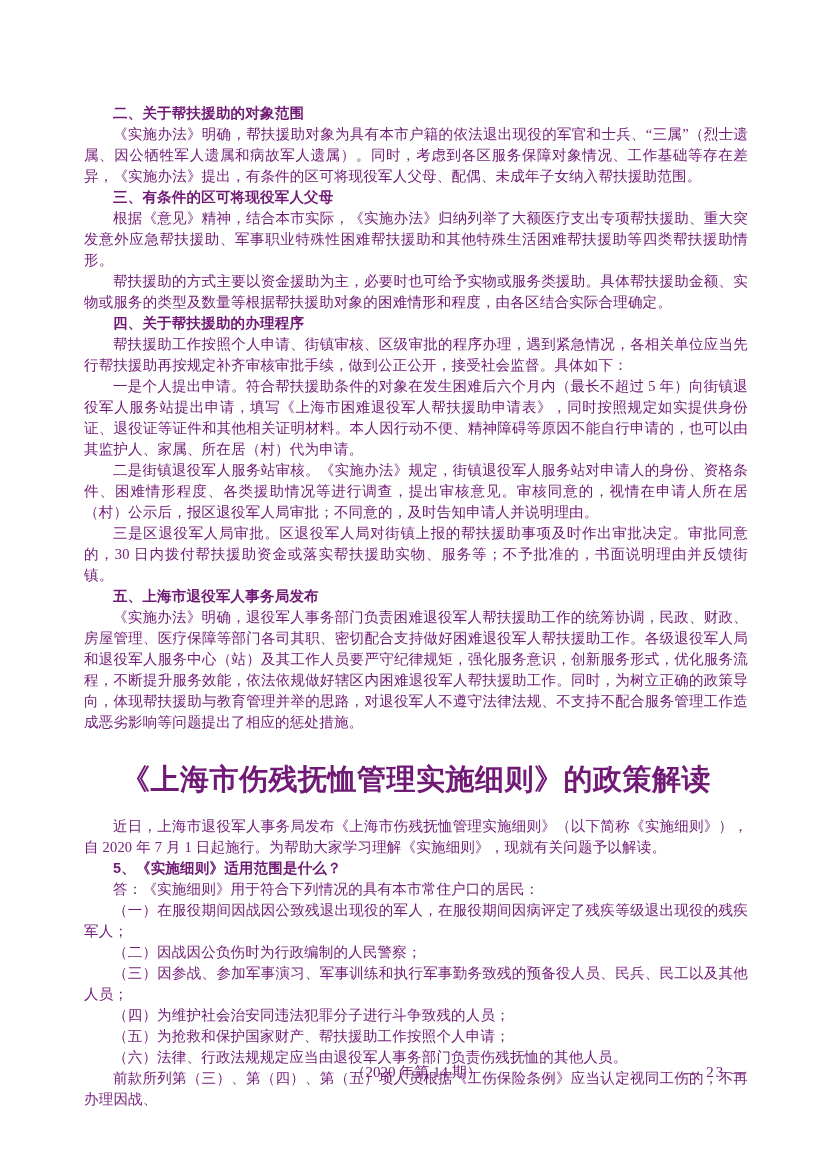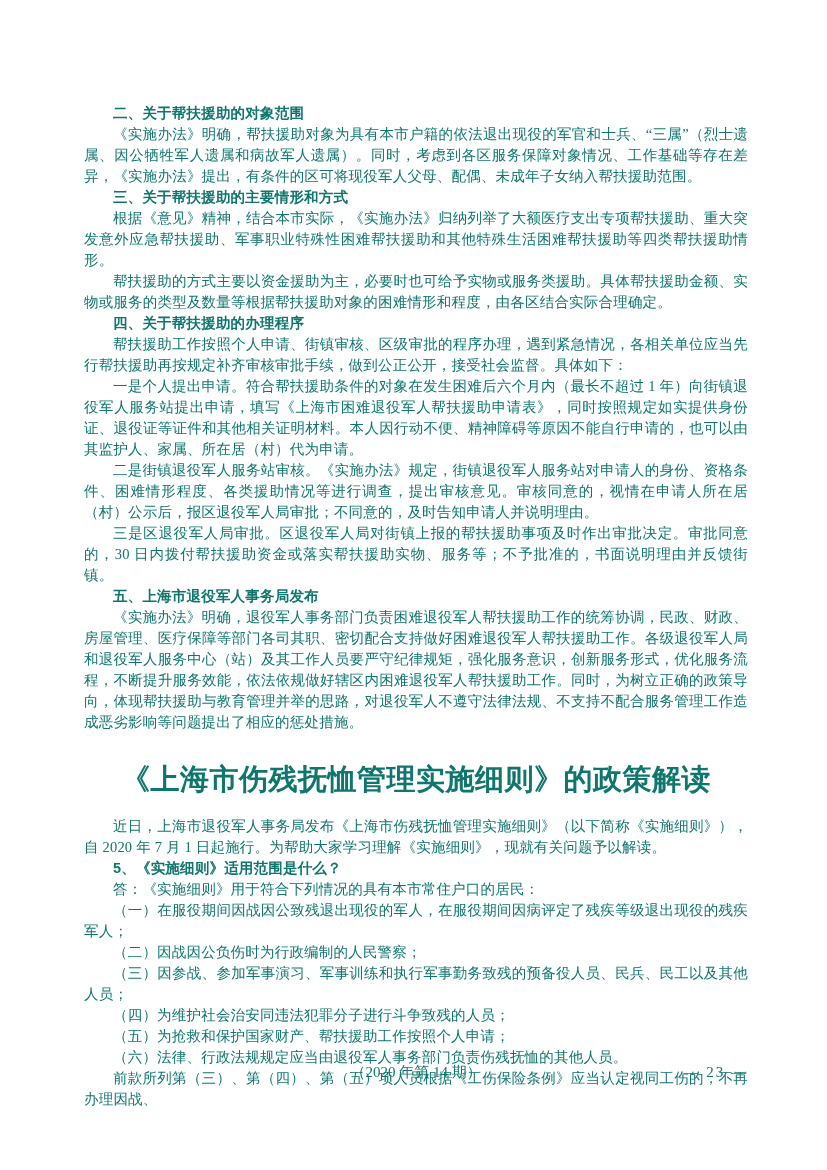--- a/index.html
+++ b/index.html
@@ -5,21 +5,21 @@
   html, body { margin: 0; padding: 0; }
   body {
     width: 827px; height: 1170px;
     background: #f2f2f2;
     font-family: "Liberation Serif", serif;
   }
   .page {
     position: relative;
     width: 827px; height: 1170px;
     background: #ffffff;
-    color: #0f766e;
+    color: #701a75;
     overflow: hidden;
   }
   .content {
     position: absolute;
     left: 84px; top: 103px;
     width: 664px;
   }
   .p, .h, .q {
     font-size: 14.5px;
     line-height: 21px;
@@ -62,26 +62,26 @@
     margin-left: 24px;
   }
 </style>
 </head>
 <body>
 
 <div class="page">
   <div class="content">
     <div class="h">二、关于帮扶援助的对象范围</div>
     <p class="p">《实施办法》明确，帮扶援助对象为具有本市户籍的依法退出现役的军官和士兵、“三属”（烈士遗属、因公牺牲军人遗属和病故军人遗属）。同时，考虑到各区服务保障对象情况、工作基础等存在差异，《实施办法》提出，有条件的区可将现役军人父母、配偶、未成年子女纳入帮扶援助范围。</p>
-    <div class="h">三、关于帮扶援助的主要情形和方式</div>
+    <div class="h">三、有条件的区可将现役军人父母</div>
     <p class="p">根据《意见》精神，结合本市实际，《实施办法》归纳列举了大额医疗支出专项帮扶援助、重大突发意外应急帮扶援助、军事职业特殊性困难帮扶援助和其他特殊生活困难帮扶援助等四类帮扶援助情形。</p>
     <p class="p">帮扶援助的方式主要以资金援助为主，必要时也可给予实物或服务类援助。具体帮扶援助金额、实物或服务的类型及数量等根据帮扶援助对象的困难情形和程度，由各区结合实际合理确定。</p>
     <div class="h">四、关于帮扶援助的办理程序</div>
     <p class="p">帮扶援助工作按照个人申请、街镇审核、区级审批的程序办理，遇到紧急情况，各相关单位应当先行帮扶援助再按规定补齐审核审批手续，做到公正公开，接受社会监督。具体如下：</p>
-    <p class="p">一是个人提出申请。符合帮扶援助条件的对象在发生困难后六个月内（最长不超过 1 年）向街镇退役军人服务站提出申请，填写《上海市困难退役军人帮扶援助申请表》，同时按照规定如实提供身份证、退役证等证件和其他相关证明材料。本人因行动不便、精神障碍等原因不能自行申请的，也可以由其监护人、家属、所在居（村）代为申请。</p>
+    <p class="p">一是个人提出申请。符合帮扶援助条件的对象在发生困难后六个月内（最长不超过 5 年）向街镇退役军人服务站提出申请，填写《上海市困难退役军人帮扶援助申请表》，同时按照规定如实提供身份证、退役证等证件和其他相关证明材料。本人因行动不便、精神障碍等原因不能自行申请的，也可以由其监护人、家属、所在居（村）代为申请。</p>
     <p class="p">二是街镇退役军人服务站审核。《实施办法》规定，街镇退役军人服务站对申请人的身份、资格条件、困难情形程度、各类援助情况等进行调查，提出审核意见。审核同意的，视情在申请人所在居（村）公示后，报区退役军人局审批；不同意的，及时告知申请人并说明理由。</p>
     <p class="p">三是区退役军人局审批。区退役军人局对街镇上报的帮扶援助事项及时作出审批决定。审批同意的，30 日内拨付帮扶援助资金或落实帮扶援助实物、服务等；不予批准的，书面说明理由并反馈街镇。</p>
     <div class="h">五、上海市退役军人事务局发布</div>
     <p class="p">《实施办法》明确，退役军人事务部门负责困难退役军人帮扶援助工作的统筹协调，民政、财政、房屋管理、医疗保障等部门各司其职、密切配合支持做好困难退役军人帮扶援助工作。各级退役军人局和退役军人服务中心（站）及其工作人员要严守纪律规矩，强化服务意识，创新服务形式，优化服务流程，不断提升服务效能，依法依规做好辖区内困难退役军人帮扶援助工作。同时，为树立正确的政策导向，体现帮扶援助与教育管理并举的思路，对退役军人不遵守法律法规、不支持不配合服务管理工作造成恶劣影响等问题提出了相应的惩处措施。</p>
     <h1 class="title">《上海市伤残抚恤管理实施细则》的政策解读</h1>
     <p class="p">近日，上海市退役军人事务局发布《上海市伤残抚恤管理实施细则》（以下简称《实施细则》），自 2020 年 7 月 1 日起施行。为帮助大家学习理解《实施细则》，现就有关问题予以解读。</p>
     <div class="q">5、《实施细则》适用范围是什么？</div>
     <p class="p">答：《实施细则》用于符合下列情况的具有本市常住户口的居民：</p>
     <p class="p">（一）在服役期间因战因公致残退出现役的军人，在服役期间因病评定了残疾等级退出现役的残疾军人；</p>
     <p class="p">（二）因战因公负伤时为行政编制的人民警察；</p>

